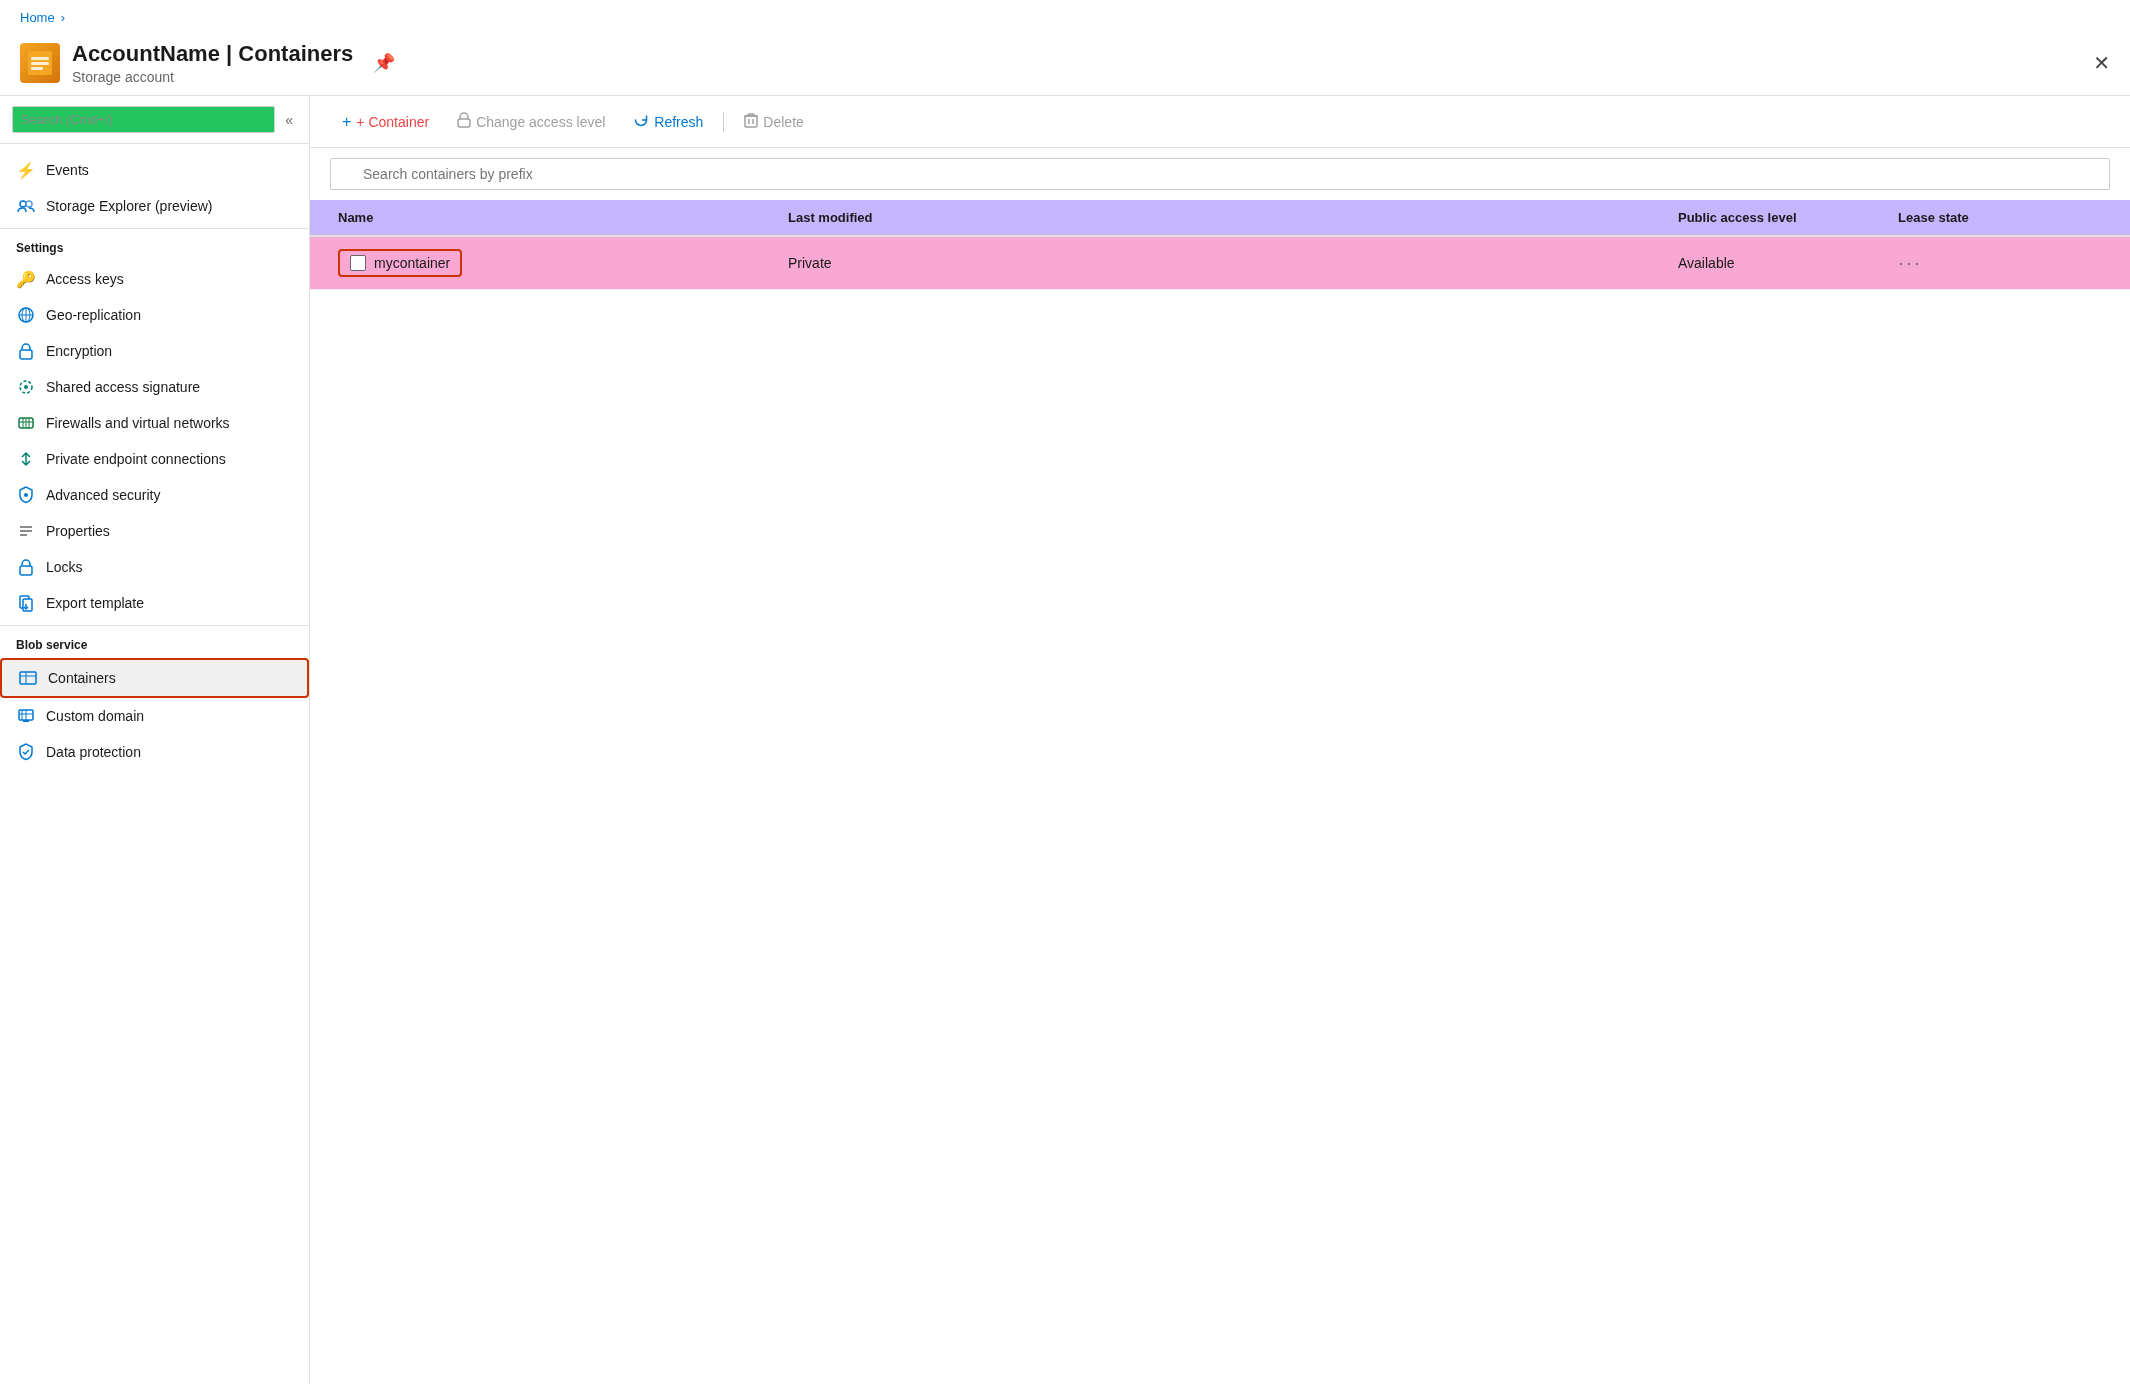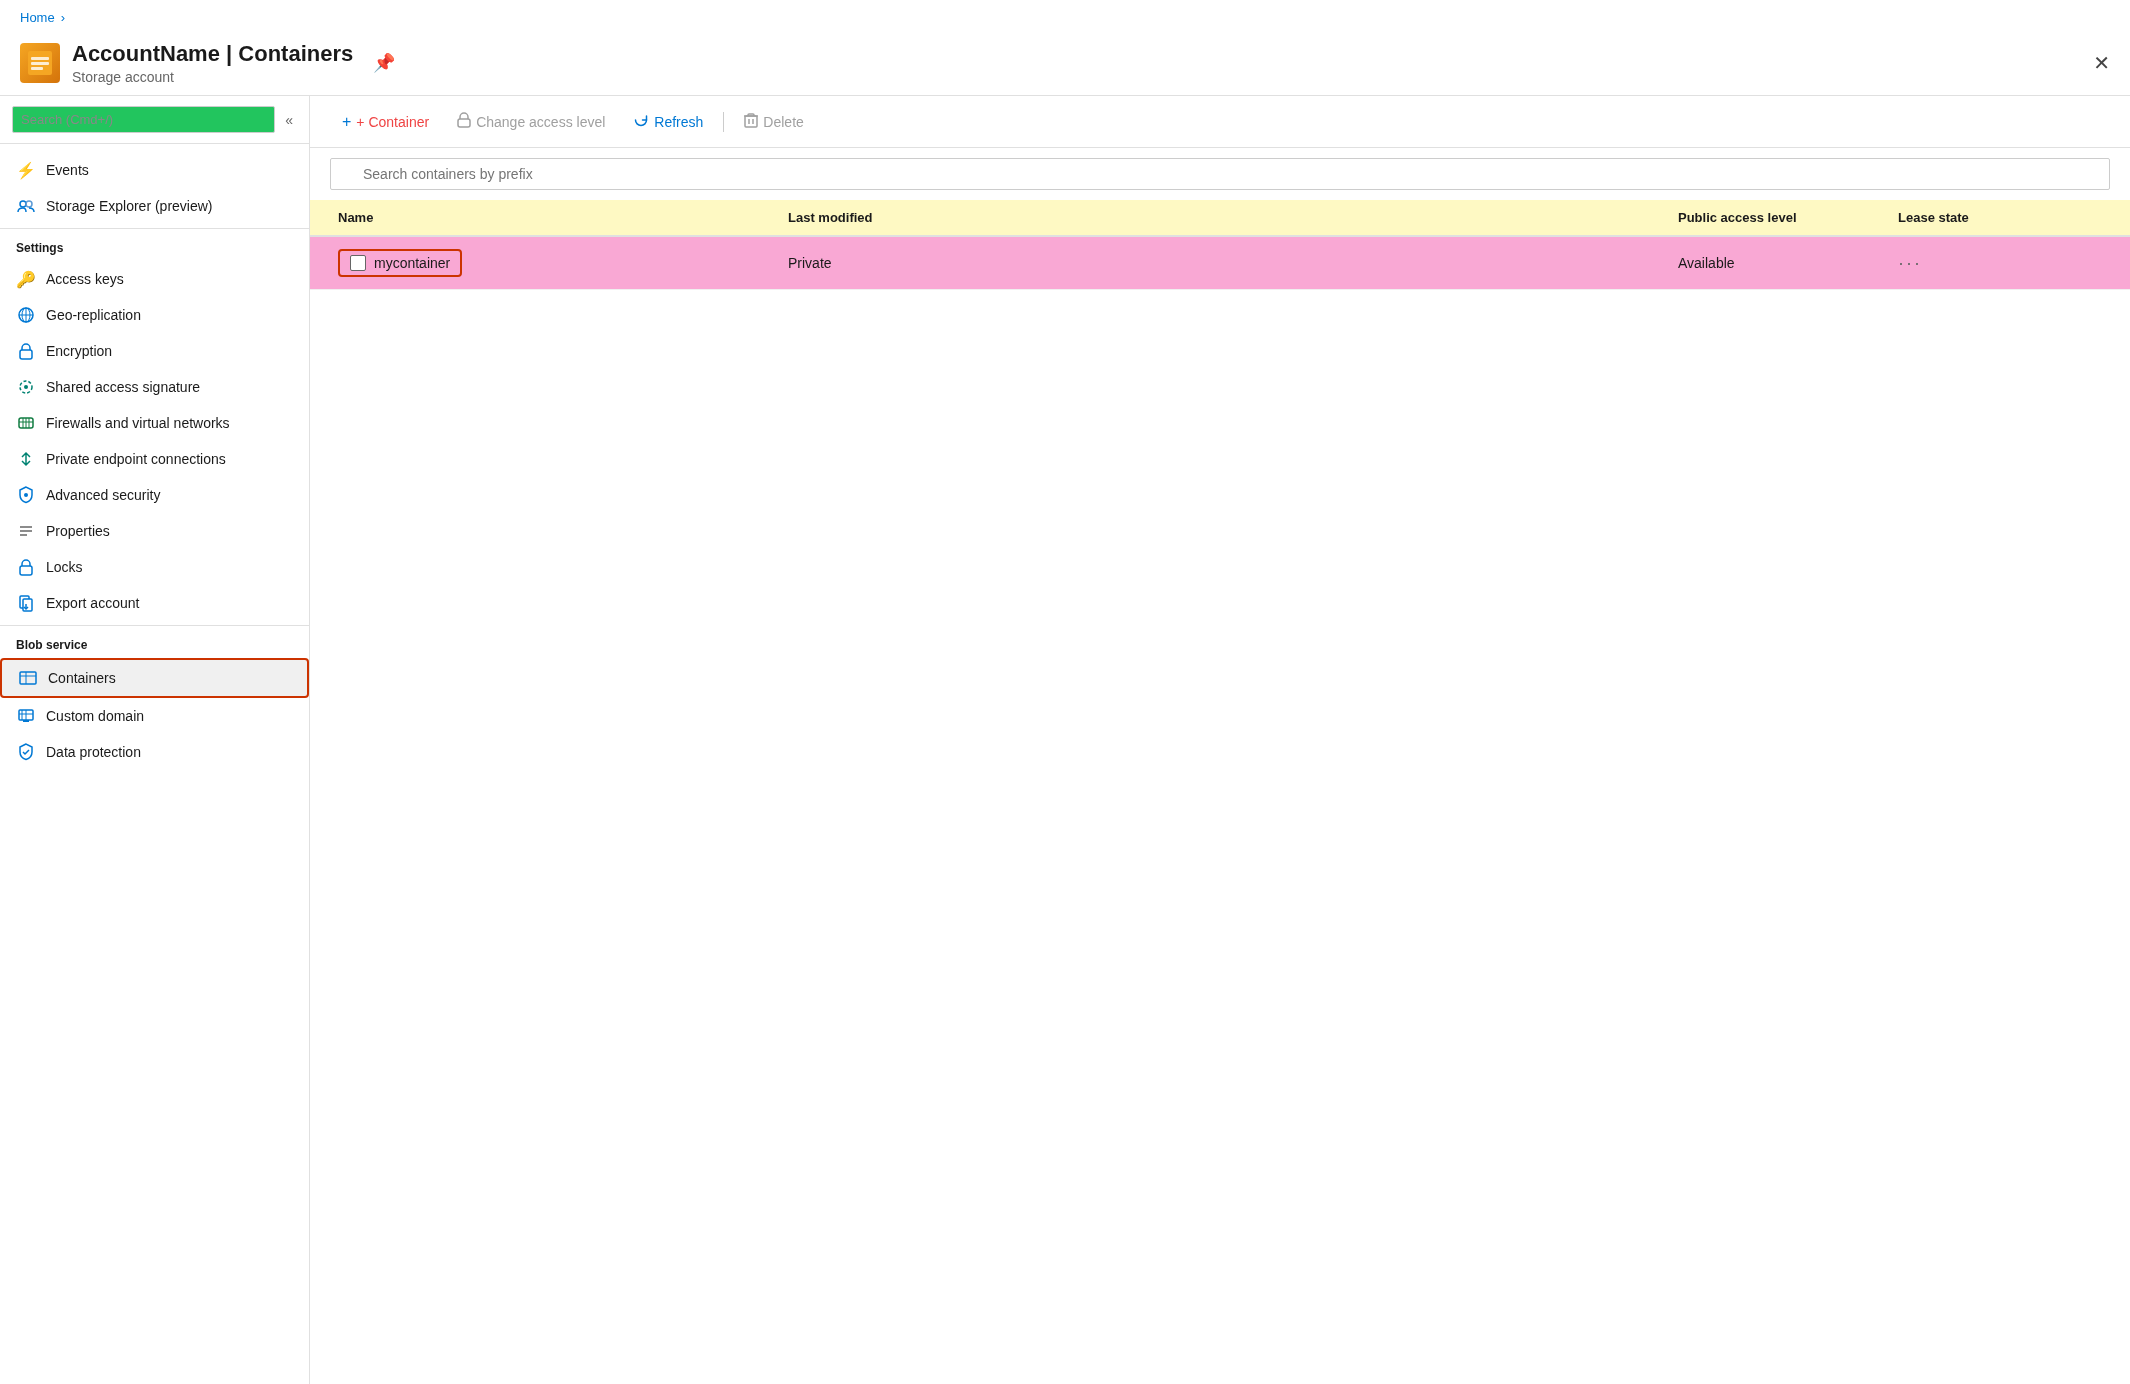--- a/index.html
+++ b/index.html
@@ -36,21 +36,21 @@
     .toolbar { display: flex; align-items: center; gap: 4px; padding: 10px 20px; border-bottom: 1px solid #e0e0e0; }
     .toolbar-btn { display: flex; align-items: center; gap: 5px; padding: 6px 12px; background: none; border: none; cursor: pointer; font-size: 14px; color: #1a1a1a; border-radius: 2px; }
     .toolbar-btn.disabled { color: #a0a0a0; cursor: default; }
     .toolbar-separator { width: 1px; background: #ccc; height: 20px; margin: 0 4px; }
 
     .content-search { padding: 10px 20px; }
     .content-search input { width: 100%; border: 1px solid #ccc; border-radius: 2px; padding: 7px 12px 7px 32px; font-size: 14px; color: #444; background: #fff; position: relative; }
     .content-search-wrapper { position: relative; }
     .content-search-wrapper .search-icon-inner { position: absolute; left: 10px; top: 50%; transform: translateY(-50%); color: #888; font-size: 14px; }
 
-    .table-header { display: grid; grid-template-columns: 450px 1fr 220px 180px 40px; padding: 6px 20px; border-bottom: 2px solid #e0e0e0; background: #fef9c3; }
+    .table-header { display: grid; grid-template-columns: 450px 1fr 220px 180px 40px; padding: 6px 20px; border-bottom: 2px solid #e0e0e0; background: #c4b5fd; }
     .table-header-cell { font-size: 13px; font-weight: 600; color: #1a1a1a; padding: 4px 8px; }
 
     .table-body { flex: 1; overflow-y: auto; }
     .table-row { display: grid; grid-template-columns: 450px 1fr 220px 180px 40px; padding: 4px 20px; border-bottom: 1px solid #f0f0f0; align-items: center; cursor: pointer; }
     .table-row.selected { background: #f9a8d4; }
     .table-cell { padding: 8px 8px; font-size: 14px; color: #1a1a1a; }
     .row-checkbox { width: 16px; height: 16px; border: 1.5px solid #666; background: #fff; flex-shrink: 0; display: inline-block; border-radius: 2px; }
     .row-name-highlight { border: 2px solid #cc3300; border-radius: 4px; padding: 4px 10px; display: inline-flex; align-items: center; gap: 8px; }
     .more-btn { color: #666; font-size: 18px; cursor: pointer; letter-spacing: 2px; }
 
@@ -197,21 +197,21 @@
       </div>
       <div class="nav-item">
         <span class="nav-icon icon-blue">
           <svg width="18" height="18" viewBox="0 0 18 18" fill="none">
             <rect x="3" y="2" width="9" height="12" rx="1" fill="none" stroke="#0078d4" stroke-width="1.5"></rect>
             <rect x="6" y="5" width="9" height="12" rx="1" fill="white" stroke="#0078d4" stroke-width="1.5"></rect>
             <line x1="9" y1="10" x2="9" y2="15" stroke="#0078d4" stroke-width="1.5"></line>
             <path d="M7 13l2 2 2-2" stroke="#0078d4" stroke-width="1.5" fill="none"></path>
           </svg>
         </span>
-        <span>Export account</span>
+        <span>Export template</span>
       </div>
 
       <div class="nav-section-title">Blob service</div>
 
       <div class="nav-item active-selected" style="border: 2px solid #cc3300; border-radius: 4px;">
         <span class="nav-icon">
           <svg width="18" height="18" viewBox="0 0 18 18" fill="none">
             <rect x="1" y="3" width="16" height="12" rx="1" fill="none" stroke="#0078d4" stroke-width="1.5"></rect>
             <line x1="1" y1="7" x2="17" y2="7" stroke="#0078d4" stroke-width="1"></line>
             <line x1="7" y1="3" x2="7" y2="15" stroke="#0078d4" stroke-width="1"></line>

